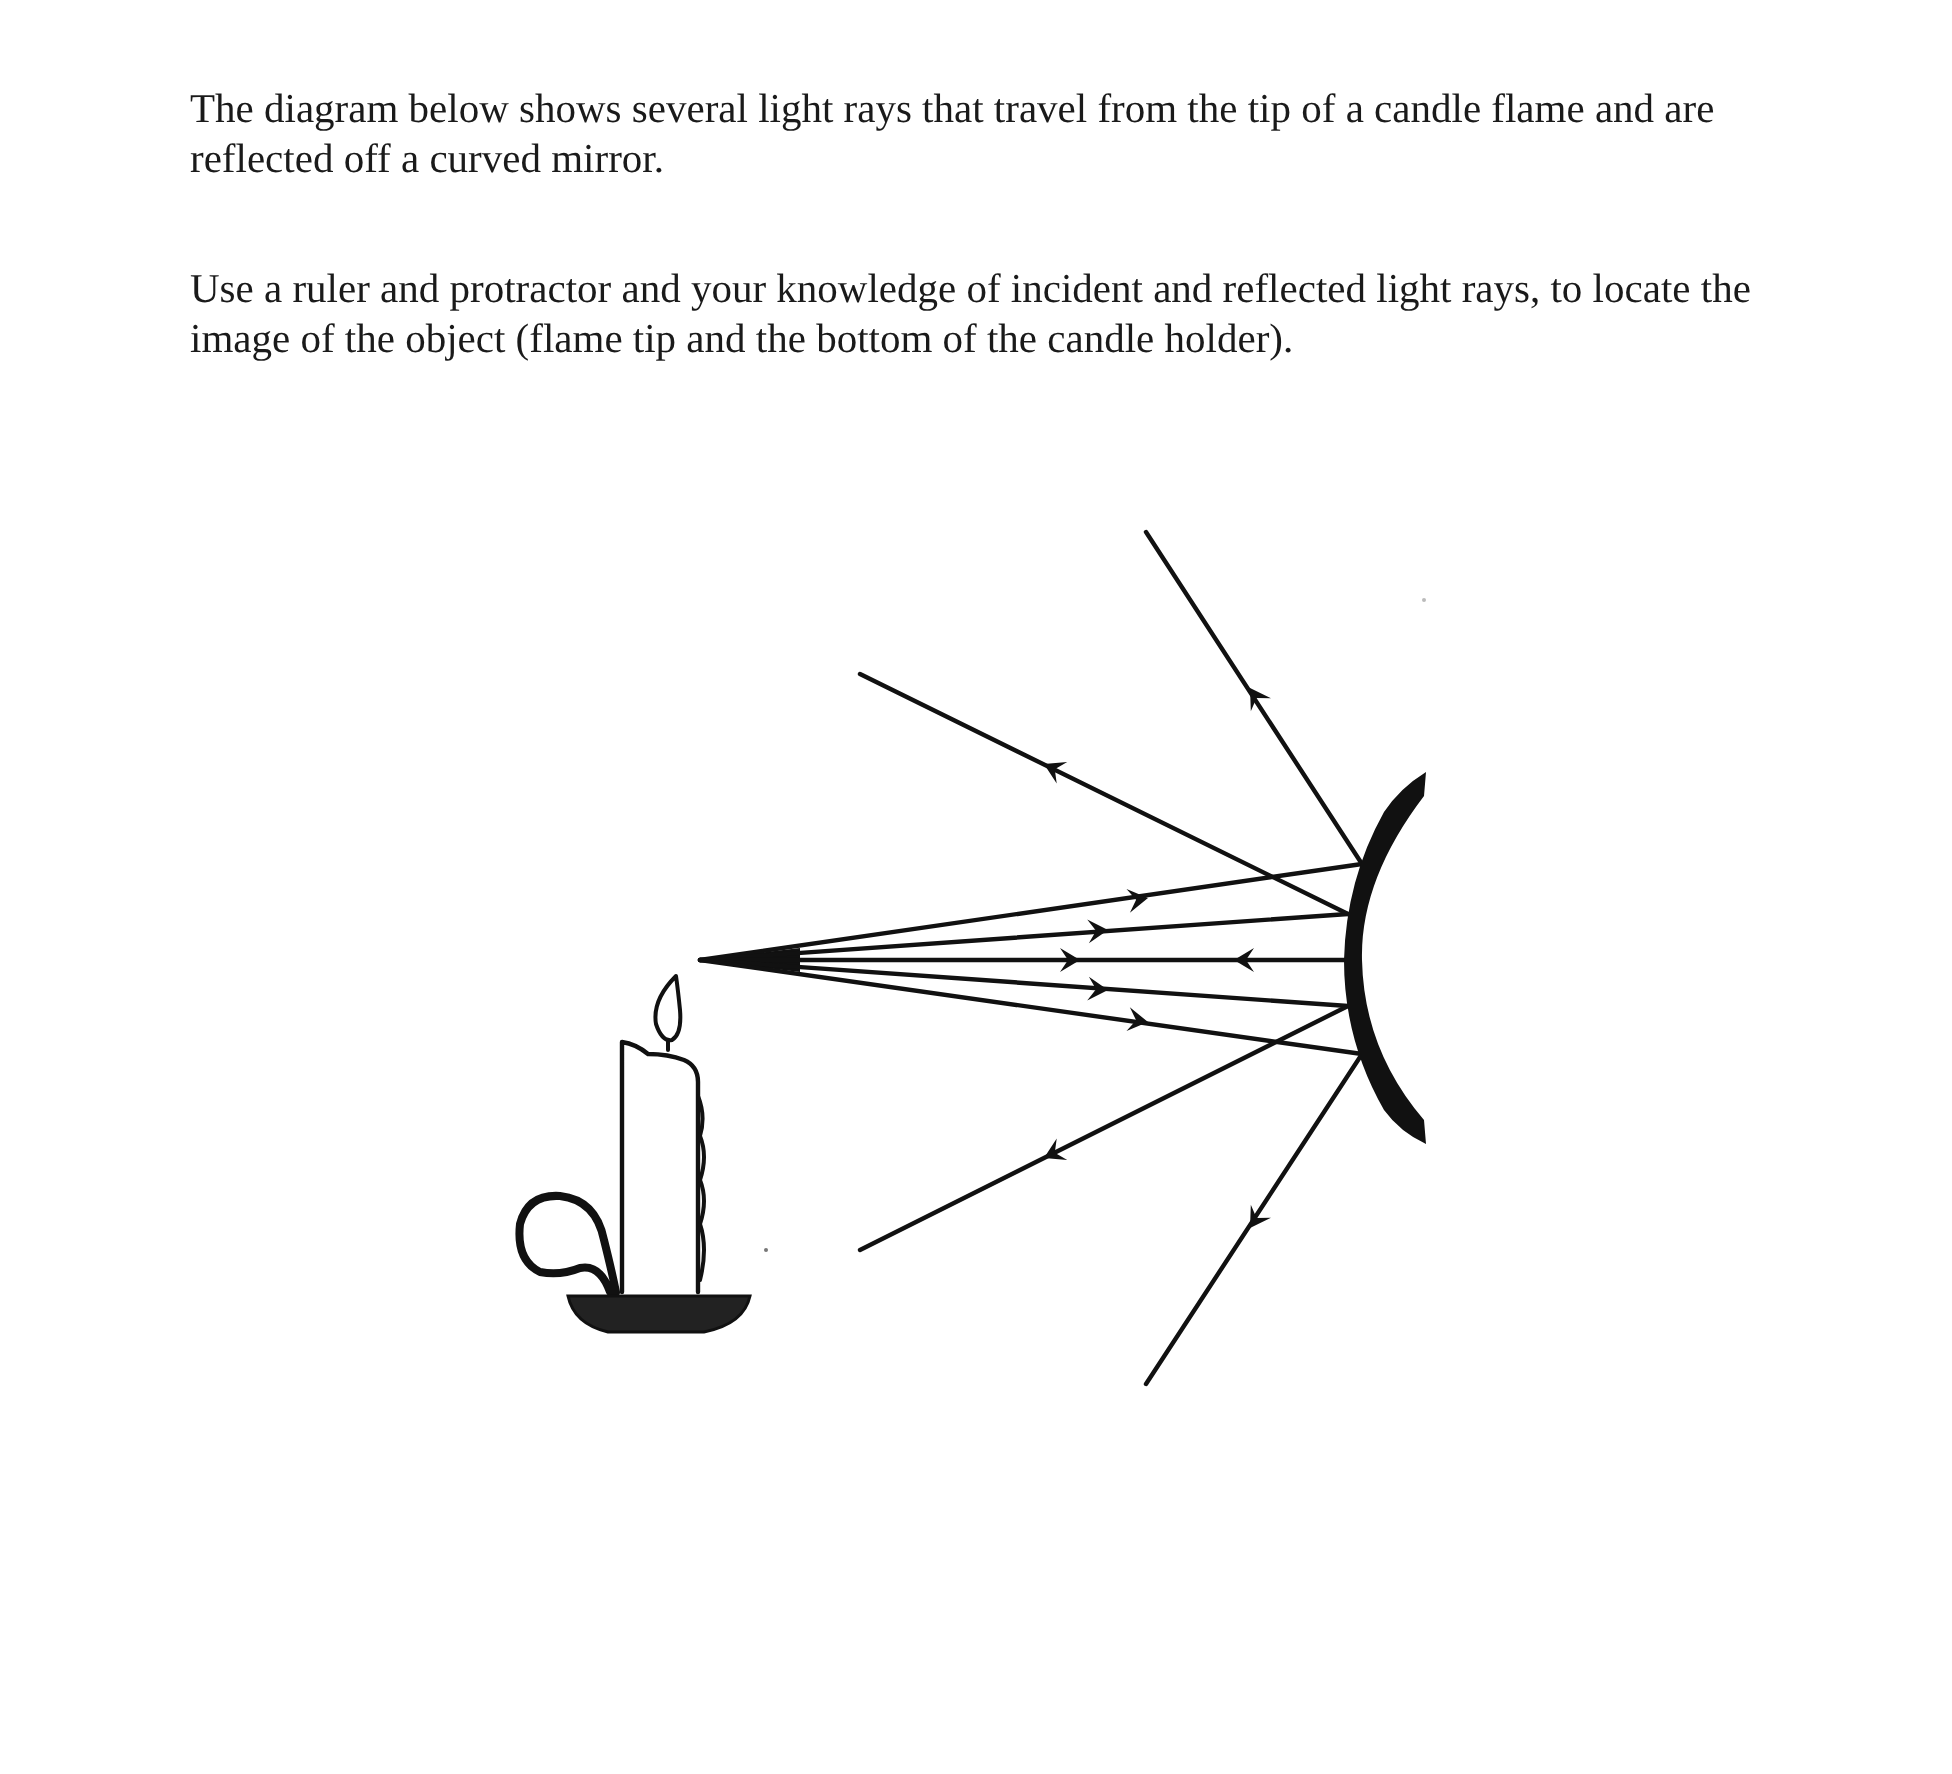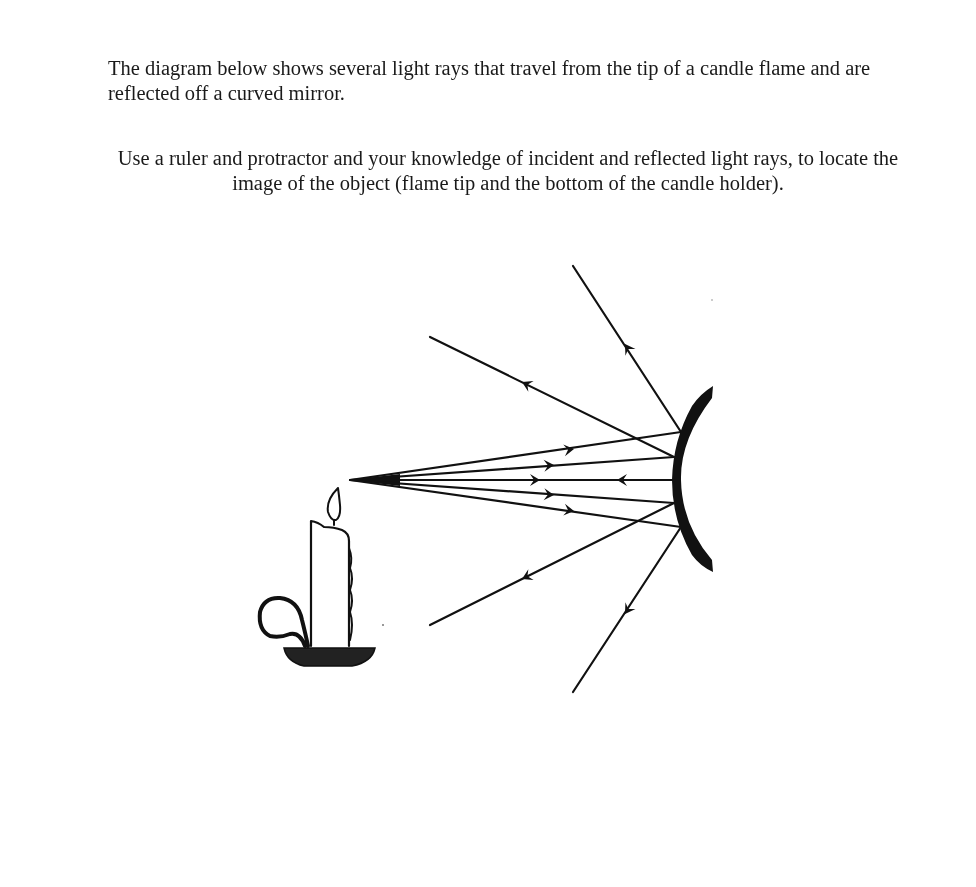--- a/index.html
+++ b/index.html
@@ -5,24 +5,24 @@
   html, body { margin: 0; padding: 0; background: #ffffff; }
   body { width: 976px; height: 887px; position: relative; overflow: hidden; }
   .para {
     position: absolute;
     left: 92px;
     width: 800px;
     font-family: "Liberation Serif", "DejaVu Serif", serif;
     font-size: 20.5px;
     line-height: 25px;
     color: #1a1a1a;
-    margin: 16px;
+    margin: 3px;
   }
   #p1 { top: 40px; }
-  #p2 { top: 130px; text-align: center; }
+  #p2 { top: 130px; }
   #diagram { position: absolute; left: 0; top: 0; width: 976px; height: 887px; pointer-events: none; }
   #diagram * { pointer-events: auto; }
 </style>
 </head>
 <body>
 
 <p id="p1" class="para">The diagram below shows several light rays that travel from the tip of a candle flame and are reflected off a curved mirror.</p>
 <p id="p2" class="para">Use a ruler and protractor and your knowledge of incident and reflected light rays, to locate the image of the object (flame tip and the bottom of the candle holder).</p>
 
 <svg id="diagram" viewBox="0 0 976 887" width="976" height="887" xmlns="http://www.w3.org/2000/svg">

